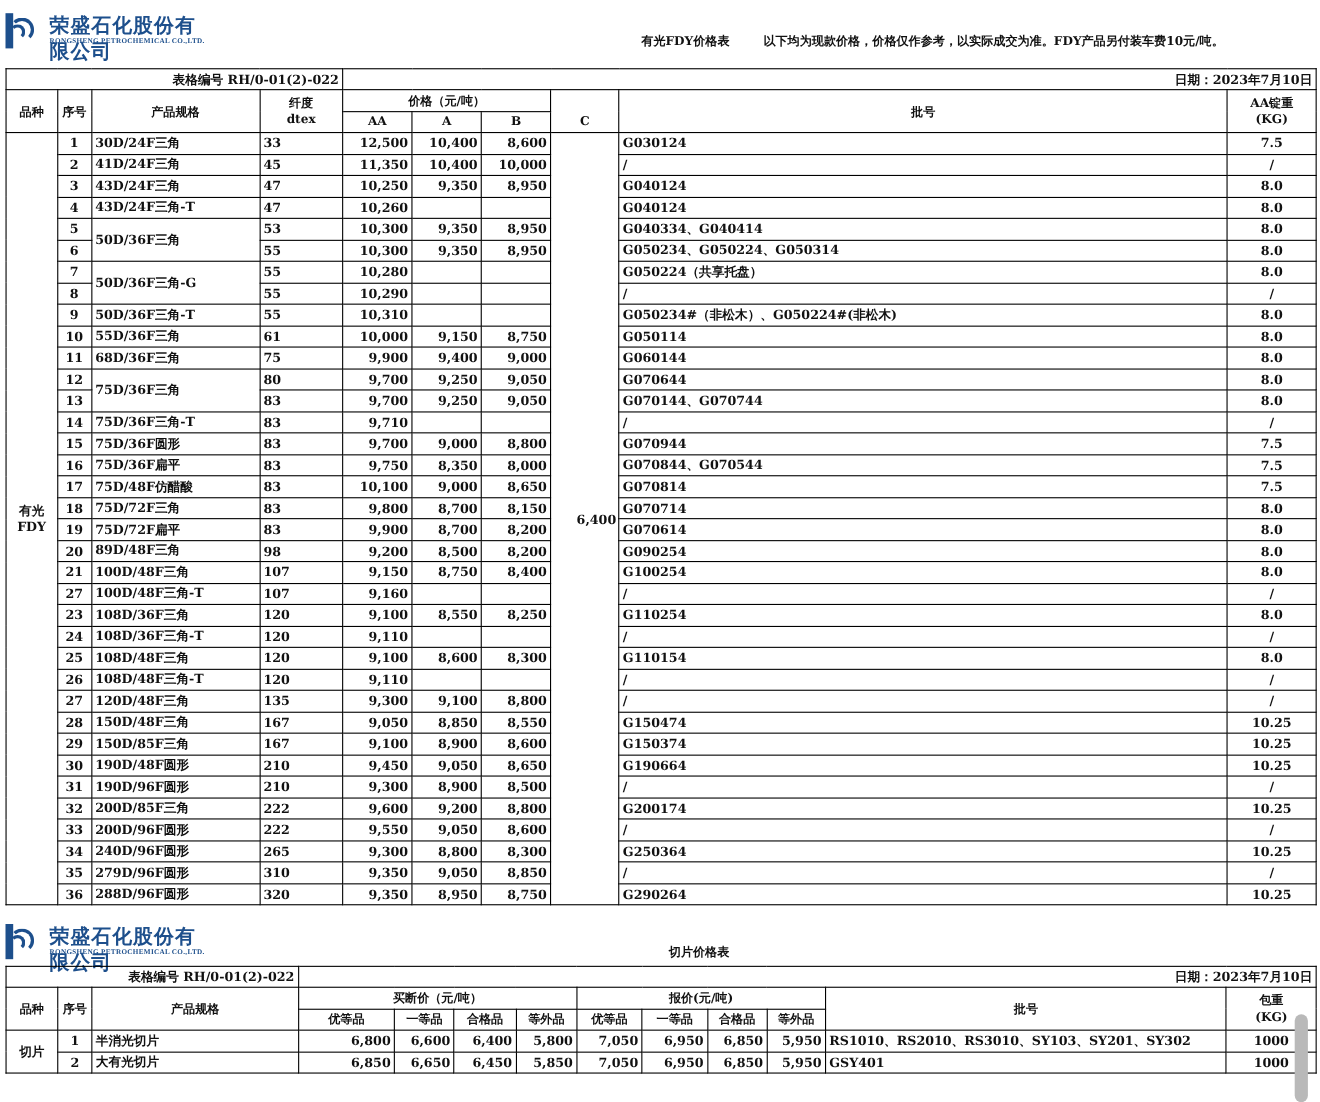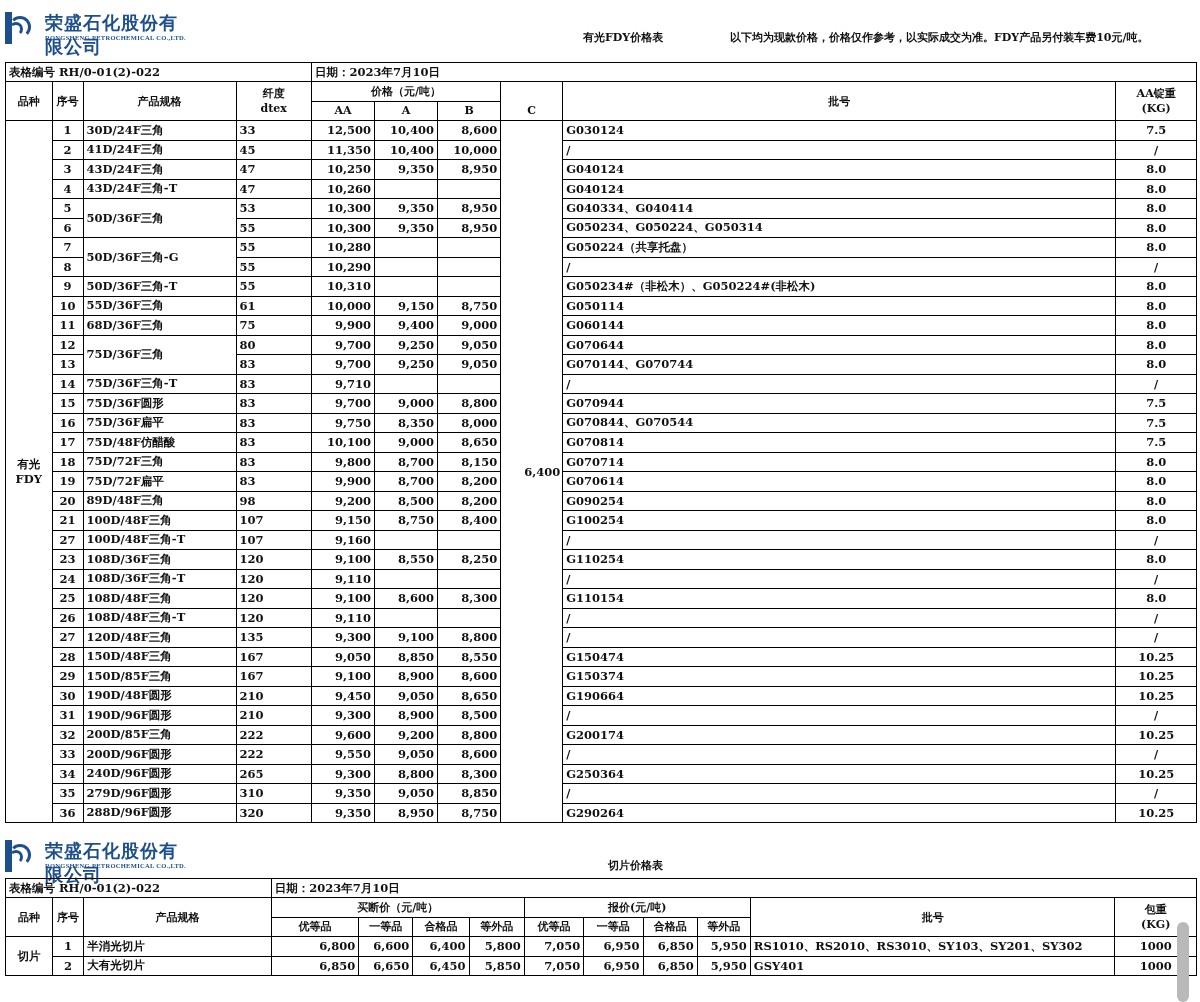--- a/index.html
+++ b/index.html
@@ -15,41 +15,41 @@
   .logo-en { position: absolute; left: 40px; top: 24px; font-family: Liberation Serif, serif; font-size: 6.5px; color: #1d4f8c; letter-spacing: 0.3px; }
   .sheet-title { position: absolute; top: 20px; font-size: 11px; }
   .notice { position: absolute; top: 20px; font-size: 11px; }
 
   table { border-collapse: collapse; position: absolute; left: 5px; width: 1192px; table-layout: fixed; }
   td, th { border: 1px solid #000; font-size: 11.5px; height: 19.5px; padding: 0 3px; white-space: nowrap; overflow: hidden; font-weight: bold; }
   th { text-align: center; font-size: 11px; }
   .c { text-align: center; }
   .r { text-align: right; }
   .l { text-align: left; }
-  .meta-row td { height: 19px; }
+  .meta-row td { height: 19px; text-align: right; }
   .no-bt { border-top: none; }
   .no-bb { border-bottom: none; }
 
   .scrollbar { position: absolute; left: 1177px; top: 922px; width: 12px; height: 80px; background: #b9b9b9; border-radius: 6px; }
 </style>
 </head>
 <body>
 
 <div class="header" style="top:10px;">
   <div class="logo">
     <div class="logo-mark">
       <div class="logo-bar"></div>
       <div class="logo-arc" style="left:4px;top:4px;width:22px;height:22px;"></div>
       <div class="logo-arc" style="left:4px;top:10px;width:14px;height:14px;"></div>
     </div>
     <div class="logo-cn">荣盛石化股份有限公司</div>
     <div class="logo-en">RONGSHENG PETROCHEMICAL CO.,LTD.</div>
   </div>
   <div class="sheet-title" style="left:583px;">有光FDY价格表</div>
-  <div class="notice" style="left:730px;">以下均为现款价格，价格仅作参考，以实际成交为准。FDY产品另付装车费10元/吨。</div>
+  <div class="notice" style="left:694px;">以下均为现款价格，价格仅作参考，以实际成交为准。FDY产品另付装车费10元/吨。</div>
 </div>
 
 <table id="fdy-table" style="top:62px;">
   <colgroup>
     <col style="width:45px">
       <col style="width:30px">
       <col style="width:148px">
       <col style="width:73px">
     <col style="width:61px">
       <col style="width:61px">

